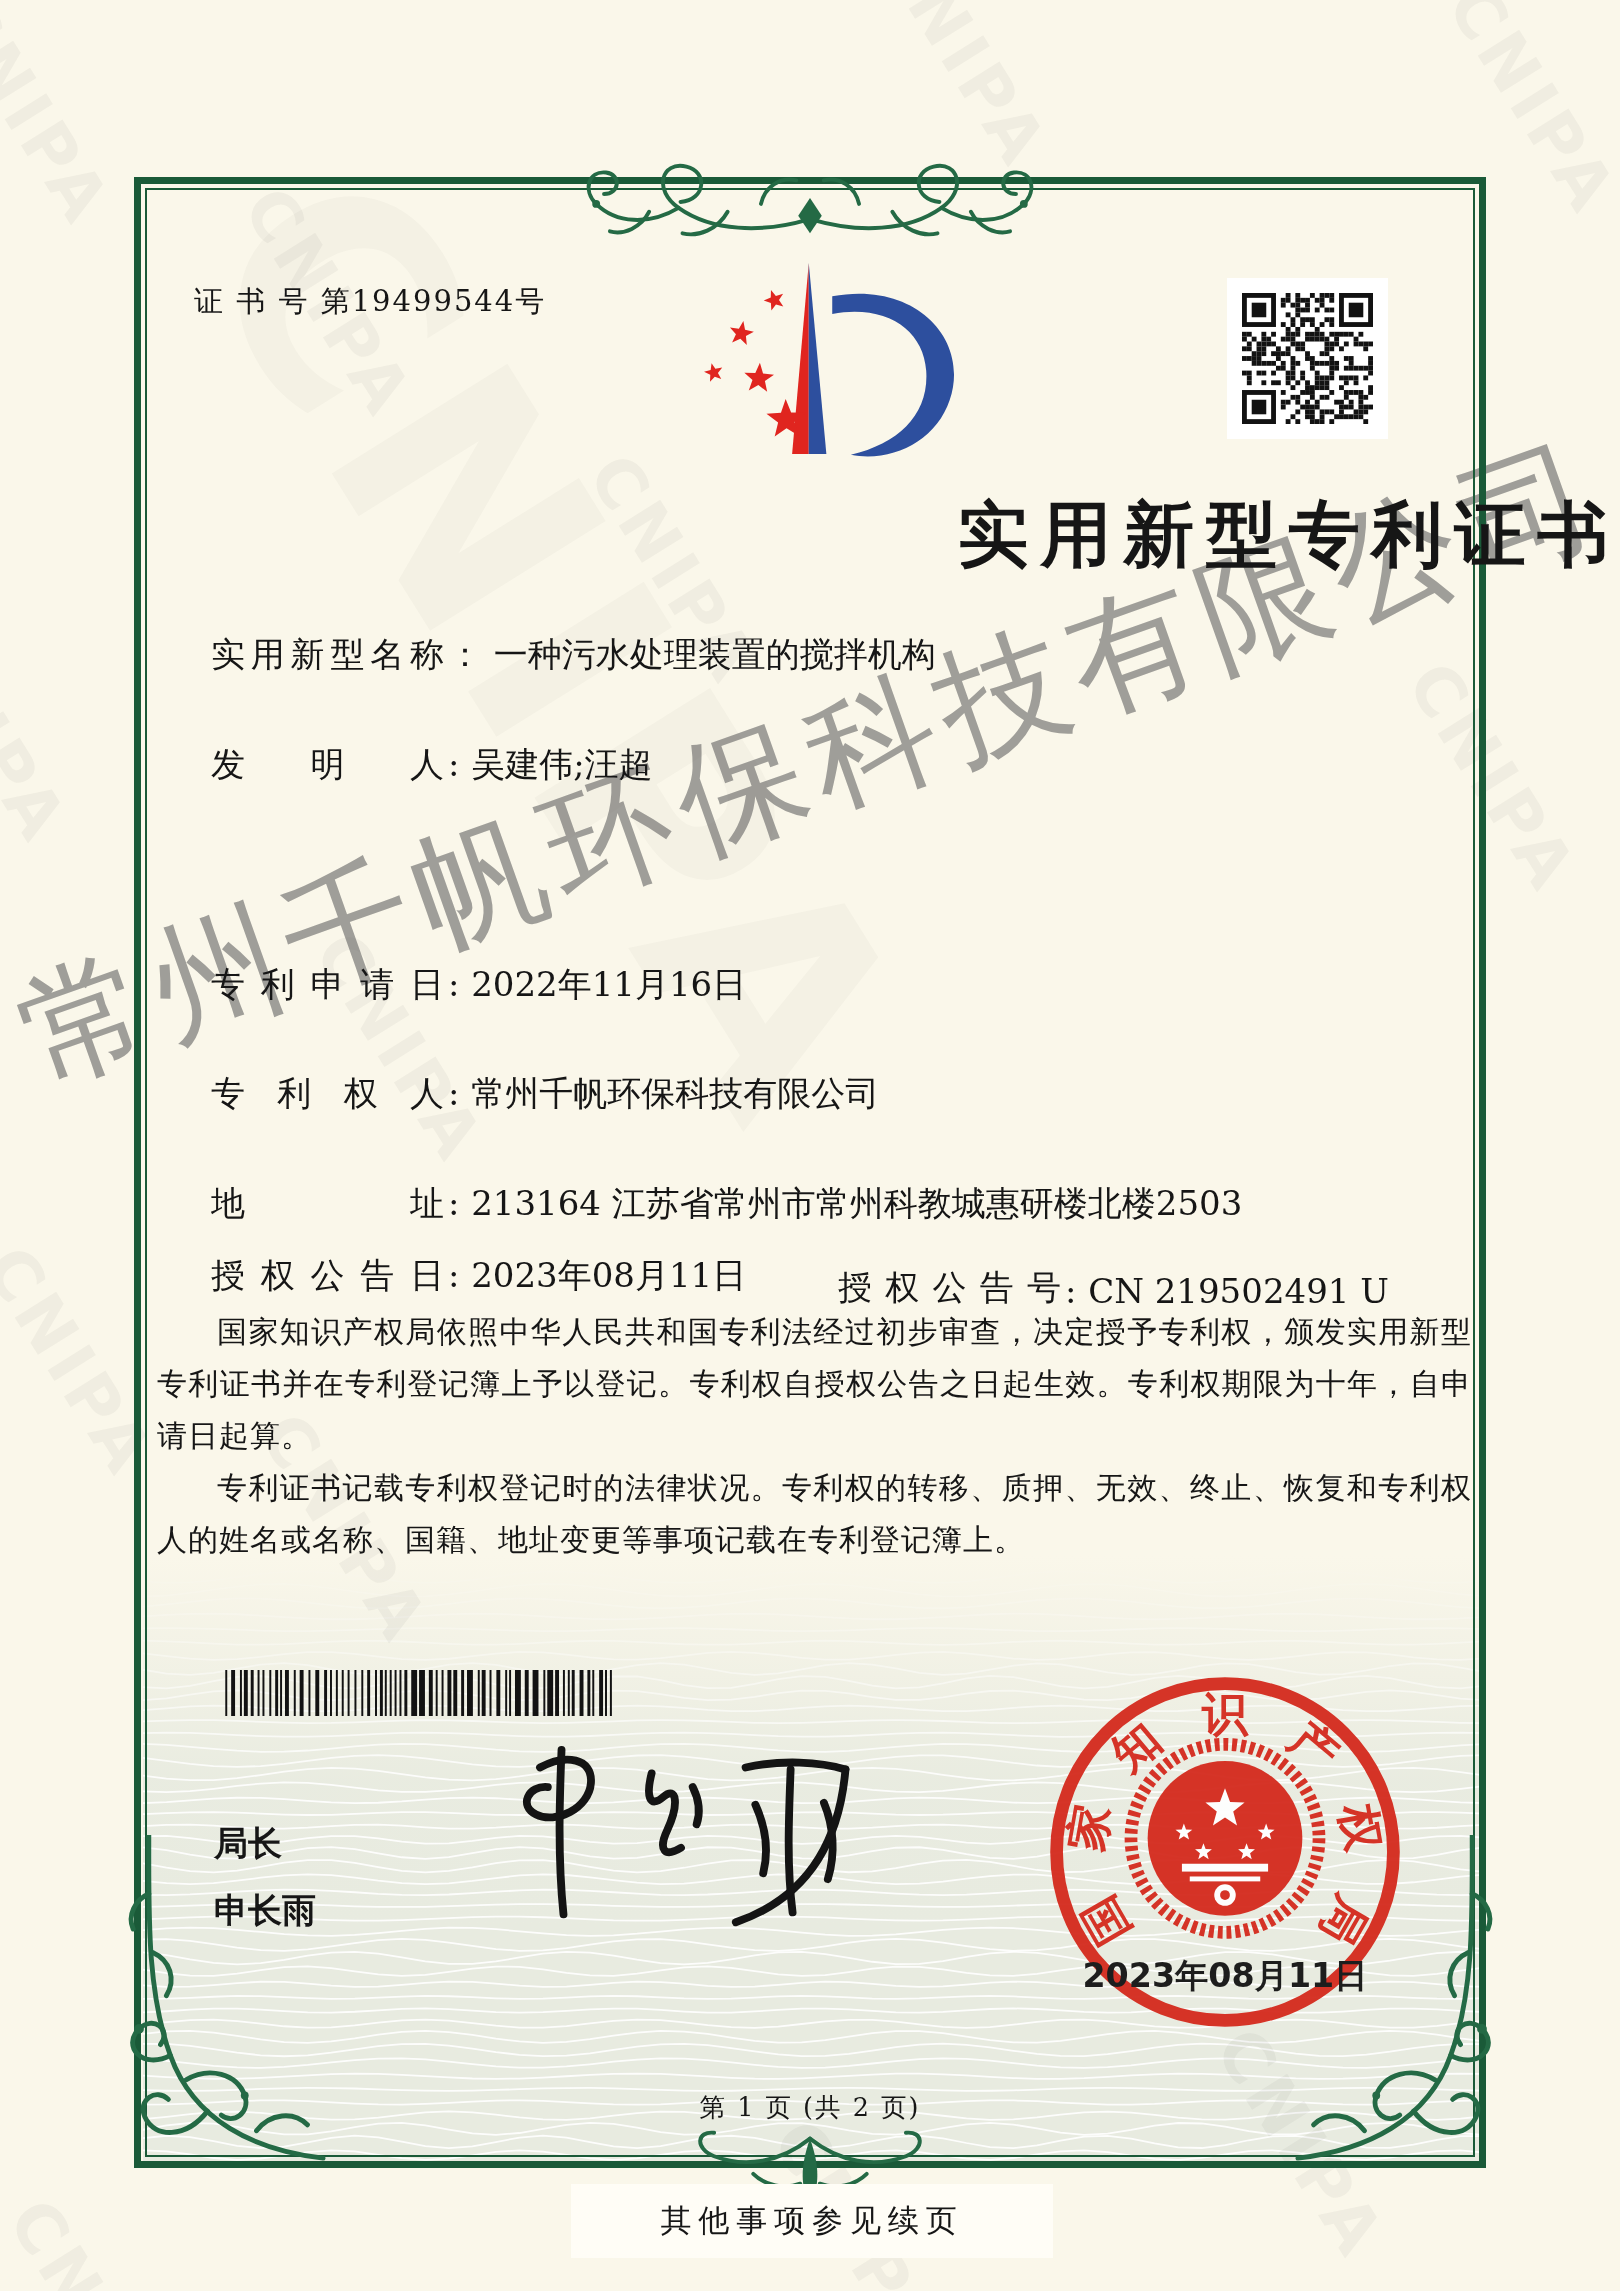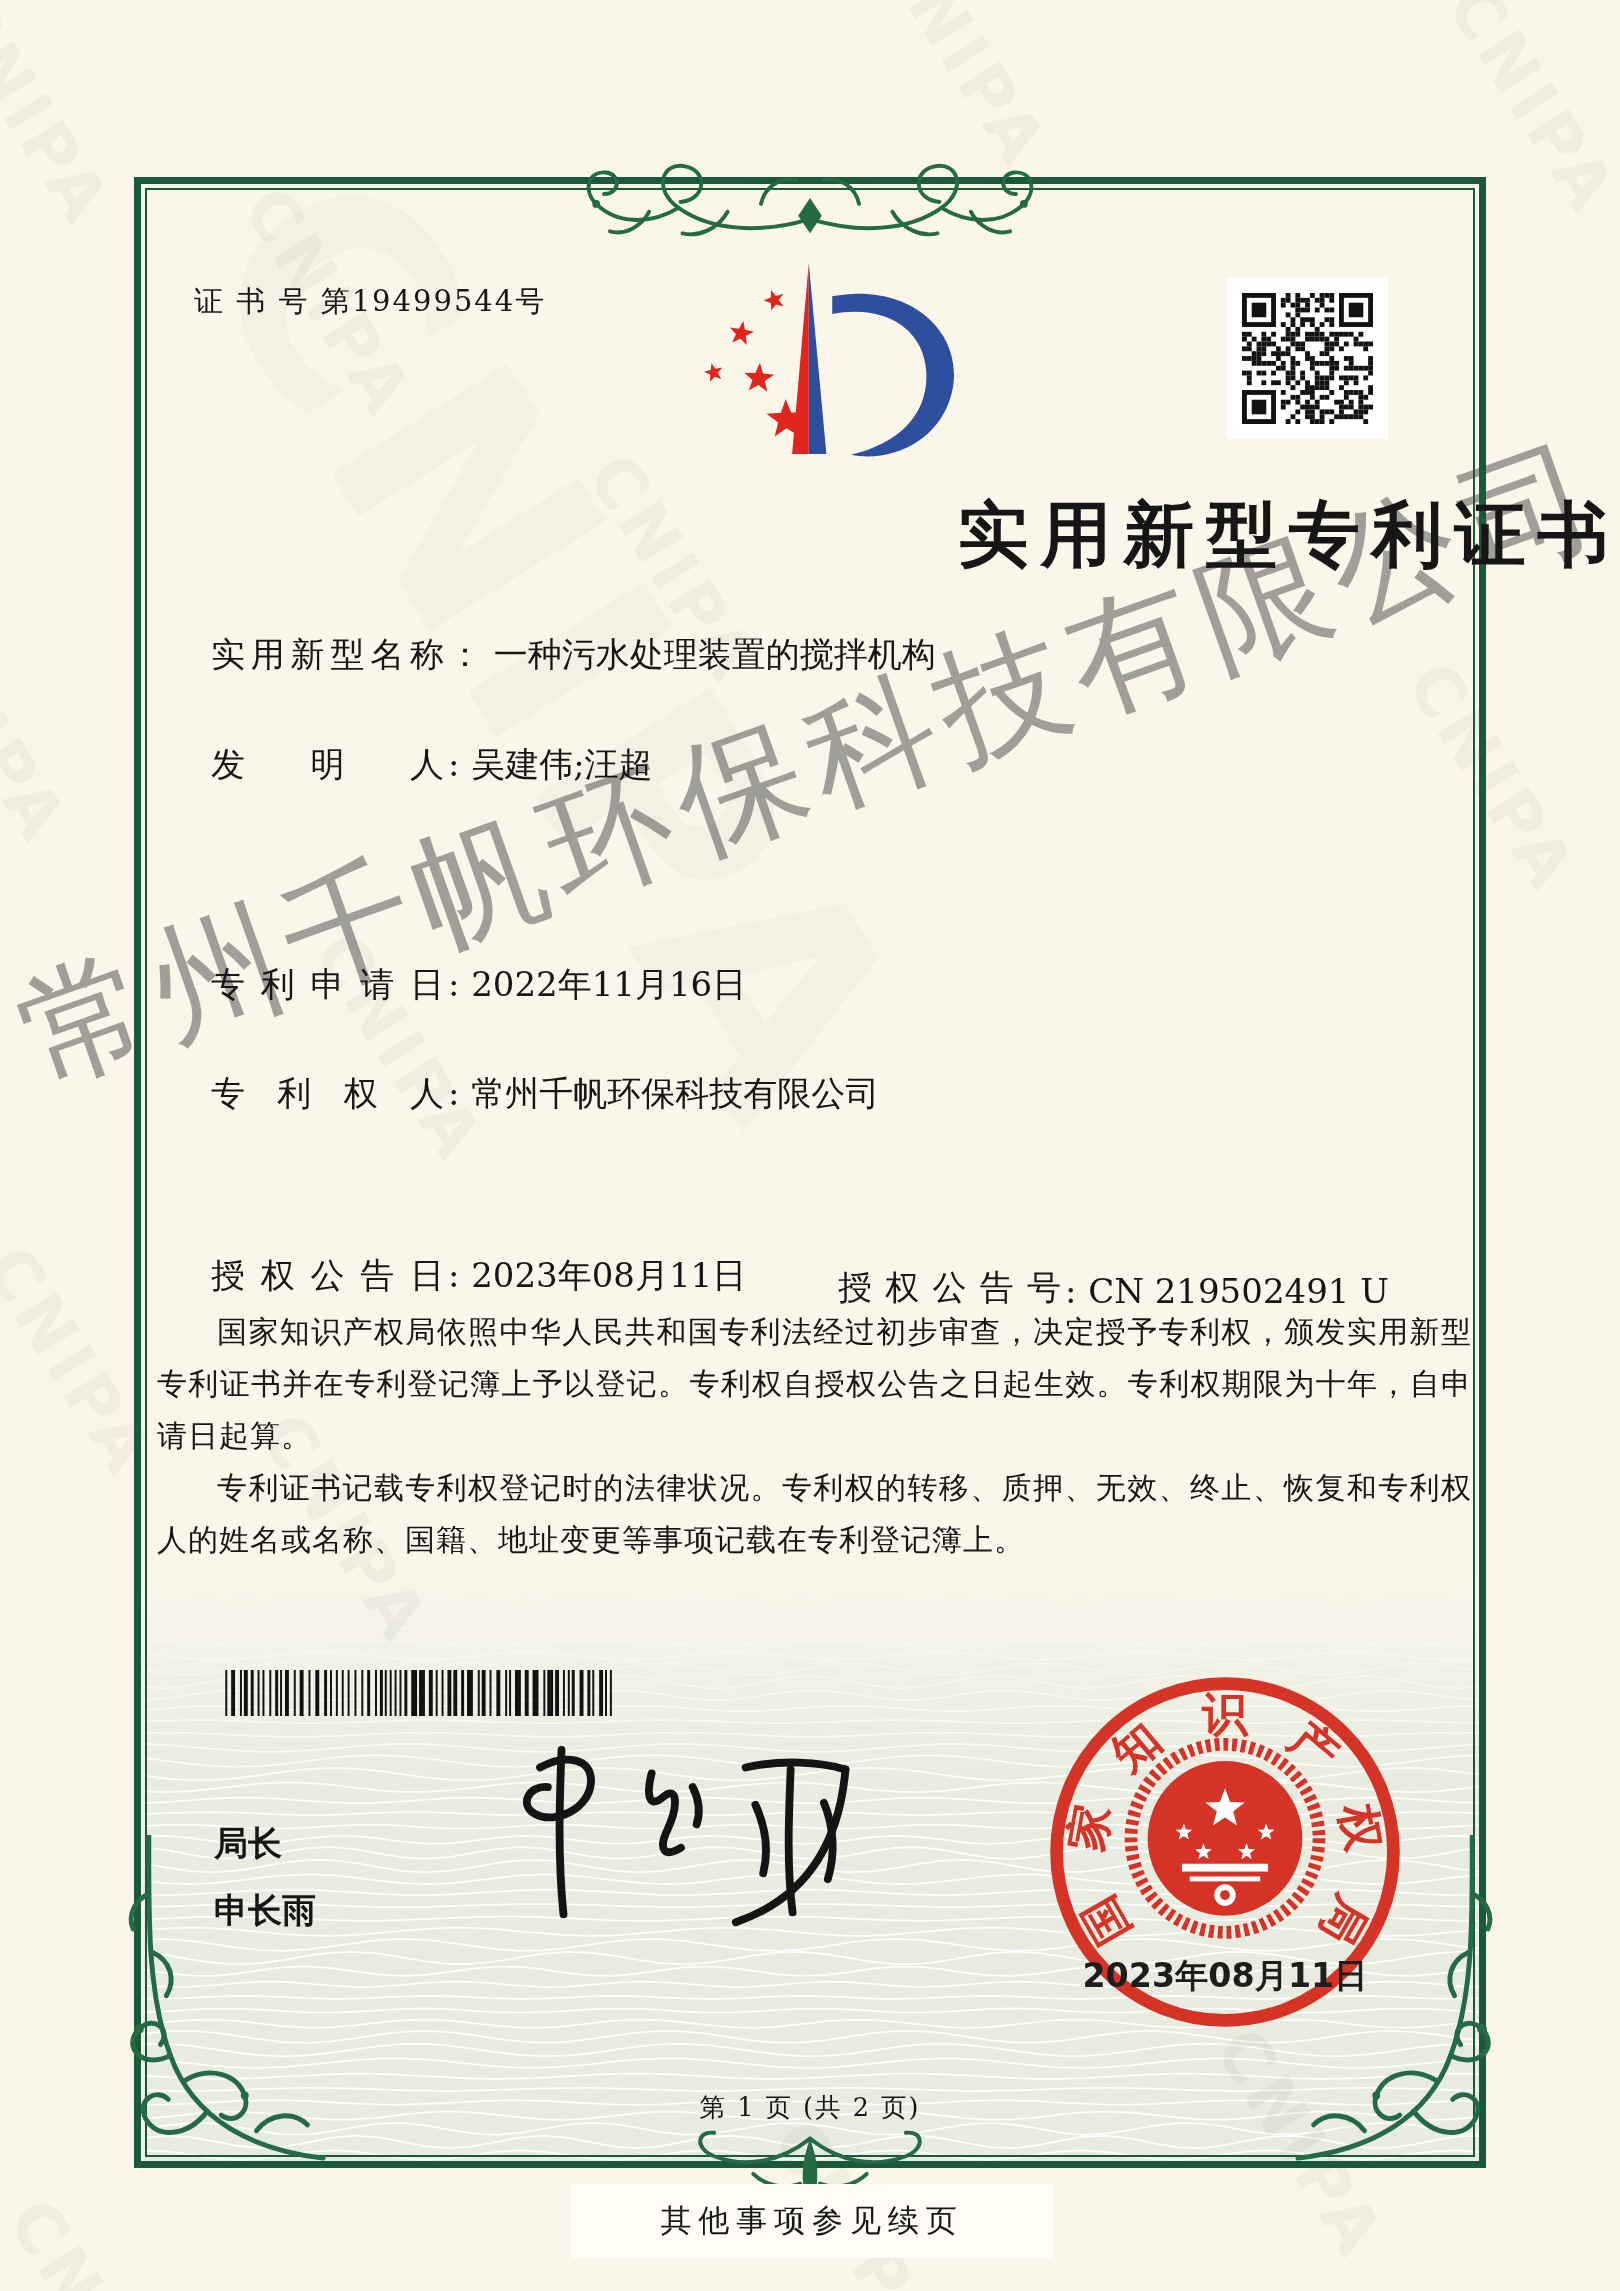--- a/index.html
+++ b/index.html
@@ -486,20 +486,23 @@
     </div>
     <div class="frow" style="top:742px">
       <span class="flabel">发明人</span><span class="fcolon">:</span><span>吴建伟;汪超</span>
     </div>
     <div class="frow" style="top:962px">
       <span class="flabel">专利申请日</span><span class="fcolon">:</span><span>2022年11月16日</span>
     </div>
     <div class="frow" style="top:1071px">
       <span class="flabel">专利权人</span><span class="fcolon">:</span><span>常州千帆环保科技有限公司</span>
     </div>
+    <div class="frow" style="top:1181px">
+      <span class="flabel">地址</span><span class="fcolon">:</span><span>213164 江苏省常州市常州科教城惠研楼北楼2503</span>
+    </div>
     <div class="frow" style="top:1253px">
       <span class="flabel">授权公告日</span><span class="fcolon">:</span><span>2023年08月11日</span>
       <span class="fgroup2">
         <span class="flabel" style="width:223px">授权公告号</span><span class="fcolon">:</span><span>CN 219502491 U</span>
       </span>
     </div>
 
     <div class="paras">
       <p>国家知识产权局依照中华人民共和国专利法经过初步审查，决定授予专利权，颁发实用新型专利证书并在专利登记簿上予以登记。专利权自授权公告之日起生效。专利权期限为十年，自申请日起算。</p>
       <p>专利证书记载专利权登记时的法律状况。专利权的转移、质押、无效、终止、恢复和专利权人的姓名或名称、国籍、地址变更等事项记载在专利登记簿上。</p>

